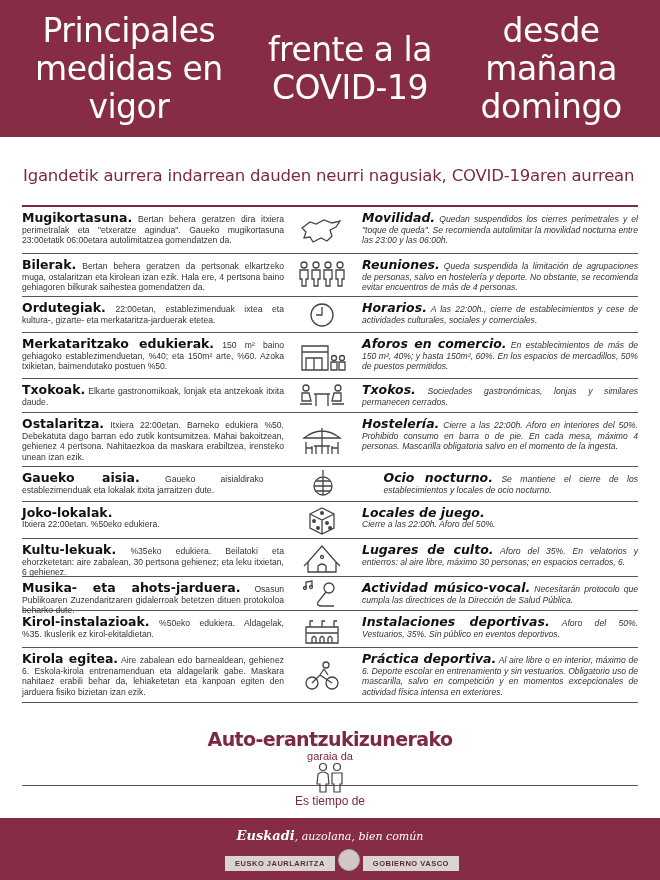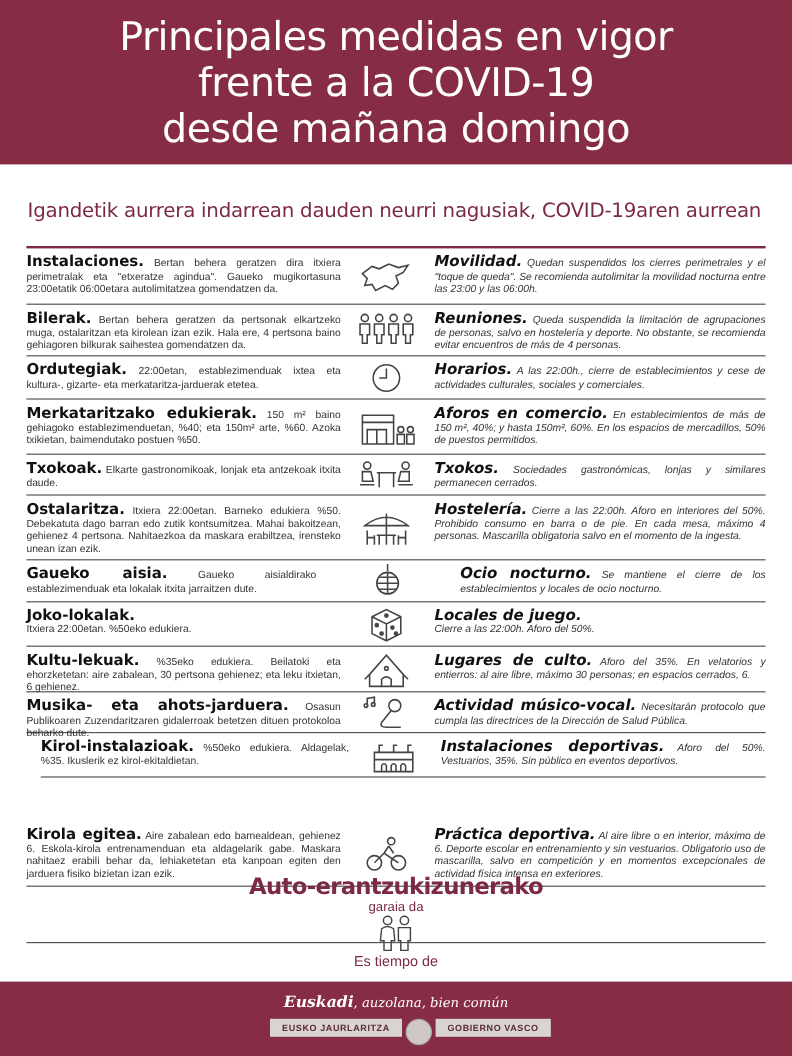--- a/index.html
+++ b/index.html
@@ -2,21 +2,21 @@
 <html><head>
 <meta charset="utf-8">
 <style>
   * { box-sizing: border-box; margin: 0; padding: 0; }
   html, body { width: 660px; height: 880px; background: #ffffff; overflow: hidden; }
   body { font-family: "Liberation Sans", "DejaVu Sans", sans-serif; color: #222; position: relative; }
 
   .top-banner {
     position: absolute; left: 0; top: 0; width: 660px; height: 137px;
     background: #862d45; color: #fff; text-align: center;
-    display: flex; flex-direction: column; justify-content: center; align-items: center;
+    display: flex; flex-direction: row; justify-content: center; align-items: center;
   }
   .top-banner .line {
     font-family: "DejaVu Sans", sans-serif; font-size: 33px; line-height: 38px;
     font-weight: normal; letter-spacing: -0.5px;
   }
 
   .subtitle {
     position: absolute; left: 23px; top: 166px; width: 620px;
     font-family: "DejaVu Sans", sans-serif;
     font-size: 16.5px; color: #7b2a41; font-weight: normal; letter-spacing: -0.2px;
@@ -48,39 +48,39 @@
   .slogan .es { width: 276px; text-align: center; color: #7b2a41; }
   .slogan .es .small { font-size: 12px; display: block; }
   .slogan .es .big { font-family: "DejaVu Sans", sans-serif; font-size: 22px; font-weight: bold; letter-spacing: -0.8px; display: block; line-height: 24px; margin-top: 40px; }
 
   .footer {
     position: absolute; left: 0; top: 818px; width: 660px; height: 62px; background: #862d45;
     display: flex; flex-direction: column; align-items: center; justify-content: center;
   }
   .footer .motto { font-family: "DejaVu Serif", serif; font-style: italic; color: #fff; font-size: 11px; margin-bottom: 6px; }
   .footer .motto b { font-size: 13px; }
-  .footer .gov { display: flex; align-items: flex-start; padding-left: 24px; }
+  .footer .gov { display: flex; align-items: flex-end; padding-left: 24px; }
   .footer .gov .box { background: #d9d4d2; color: #5a2a35; font-size: 7.5px; font-weight: bold; padding: 3px 10px; letter-spacing: 0.5px; }
   .footer .gov .shield { width: 22px; height: 22px; margin: 0 3px; border-radius: 50%; background: #cfc8c6; border: 1px solid #aaa; }
 </style>
 </head>
 <body>
 
 <div class="top-banner">
   <div class="line">Principales medidas en vigor</div>
   <div class="line">frente a la COVID-19</div>
   <div class="line">desde mañana domingo</div>
 </div>
 
 <div class="subtitle">Igandetik aurrera indarrean dauden neurri nagusiak, COVID-19aren aurrean</div>
 <div class="subtitle-rule"></div>
 
 <div class="rows" id="rows">
     <div class="row" style="height: 47px;">
-      <div class="left"><span class="head">Instalaciones.</span> <span>Bertan behera geratzen dira itxiera perimetralak eta "etxeratze agindua". Gaueko mugikortasuna 23:00etatik 06:00etara autolimitatzea gomendatzen da.</span></div>
+      <div class="left"><span class="head">Mugikortasuna.</span> <span>Bertan behera geratzen dira itxiera perimetralak eta "etxeratze agindua". Gaueko mugikortasuna 23:00etatik 06:00etara autolimitatzea gomendatzen da.</span></div>
       <div class="icon">
         <svg width="54" height="32" viewBox="0 0 54 32">
           <path d="M6 14 l8-6 6 2 8-4 8 3 8-2 -4 6 -6 3 2 6 -5 5 -6-3 -8 4 -3-5 -6 1 2-6 z"></path>
         </svg>
       </div>
       <div class="right"><span class="head">Movilidad.</span> <span>Quedan suspendidos los cierres perimetrales y el "toque de queda". Se recomienda autolimitar la movilidad nocturna entre las 23:00 y las 06:00h.</span></div>
     </div>
     <div class="row" style="height: 43px;">
       <div class="left"><span class="head">Bilerak.</span> <span>Bertan behera geratzen da pertsonak elkartzeko muga, ostalaritzan eta kirolean izan ezik. Hala ere, 4 pertsona baino gehiagoren bilkurak saihestea gomendatzen da.</span></div>
       <div class="icon">
@@ -185,30 +185,30 @@
         <svg width="54" height="32" viewBox="0 0 54 32">
           <path d="M10 10 v-6 l6-1 v6"></path>
           <circle cx="9" cy="10" r="1.5"></circle>
           <circle cx="15" cy="9" r="1.5"></circle>
           <circle cx="33" cy="10" r="5"></circle>
           <path d="M30 14 l-8 10 q-2 4 4 4 h12"></path>
         </svg>
       </div>
       <div class="right"><span class="head">Actividad músico-vocal.</span> <span>Necesitarán protocolo que cumpla las directrices de la Dirección de Salud Pública.</span></div>
     </div>
-    <div class="row" style="height: 37px; margin-left: 12px;">
+    <div class="row" style="height: 37px;">
       <div class="left"><span class="head">Kirol-instalazioak.</span> <span>%50eko edukiera. Aldagelak, %35. Ikuslerik ez kirol-ekitaldietan.</span></div>
       <div class="icon">
         <svg width="54" height="32" viewBox="0 0 54 32">
           <path d="M10 14 h32 v16 h-32 z M10 20h32 M16 30v-5 q2-3 4 0v5 M24 30v-5 q2-3 4 0v5 M32 30v-5 q2-3 4 0v5 M14 14v-6h3 M26 14v-6h3 M38 14v-6h3"></path>
         </svg>
       </div>
       <div class="right"><span class="head">Instalaciones deportivas.</span> <span>Aforo del 50%. Vestuarios, 35%. Sin público en eventos deportivos.</span></div>
     </div>
-    <div class="row" style="height: 55px; margin-top: 36px;">
+    <div class="row" style="height: 55px;">
       <div class="left"><span class="head">Kirola egitea.</span> <span>Aire zabalean edo barnealdean, gehienez 6. Eskola-kirola entrenamenduan eta aldagelarik gabe. Maskara nahitaez erabili behar da, lehiaketetan eta kanpoan egiten den jarduera fisiko bizietan izan ezik.</span></div>
       <div class="icon">
         <svg width="54" height="32" viewBox="0 0 54 32">
           <circle cx="16" cy="24" r="6"></circle>
           <circle cx="36" cy="24" r="6"></circle>
           <circle cx="30" cy="6" r="3"></circle>
           <path d="M16 24 l8-8 6 4 6 4 M24 16 l4-6 M28 10 l4 6"></path>
         </svg>
       </div>
       <div class="right"><span class="head">Práctica deportiva.</span> <span>Al aire libre o en interior, máximo de 6. Deporte escolar en entrenamiento y sin vestuarios. Obligatorio uso de mascarilla, salvo en competición y en momentos excepcionales de actividad física intensa en exteriores.</span></div>

